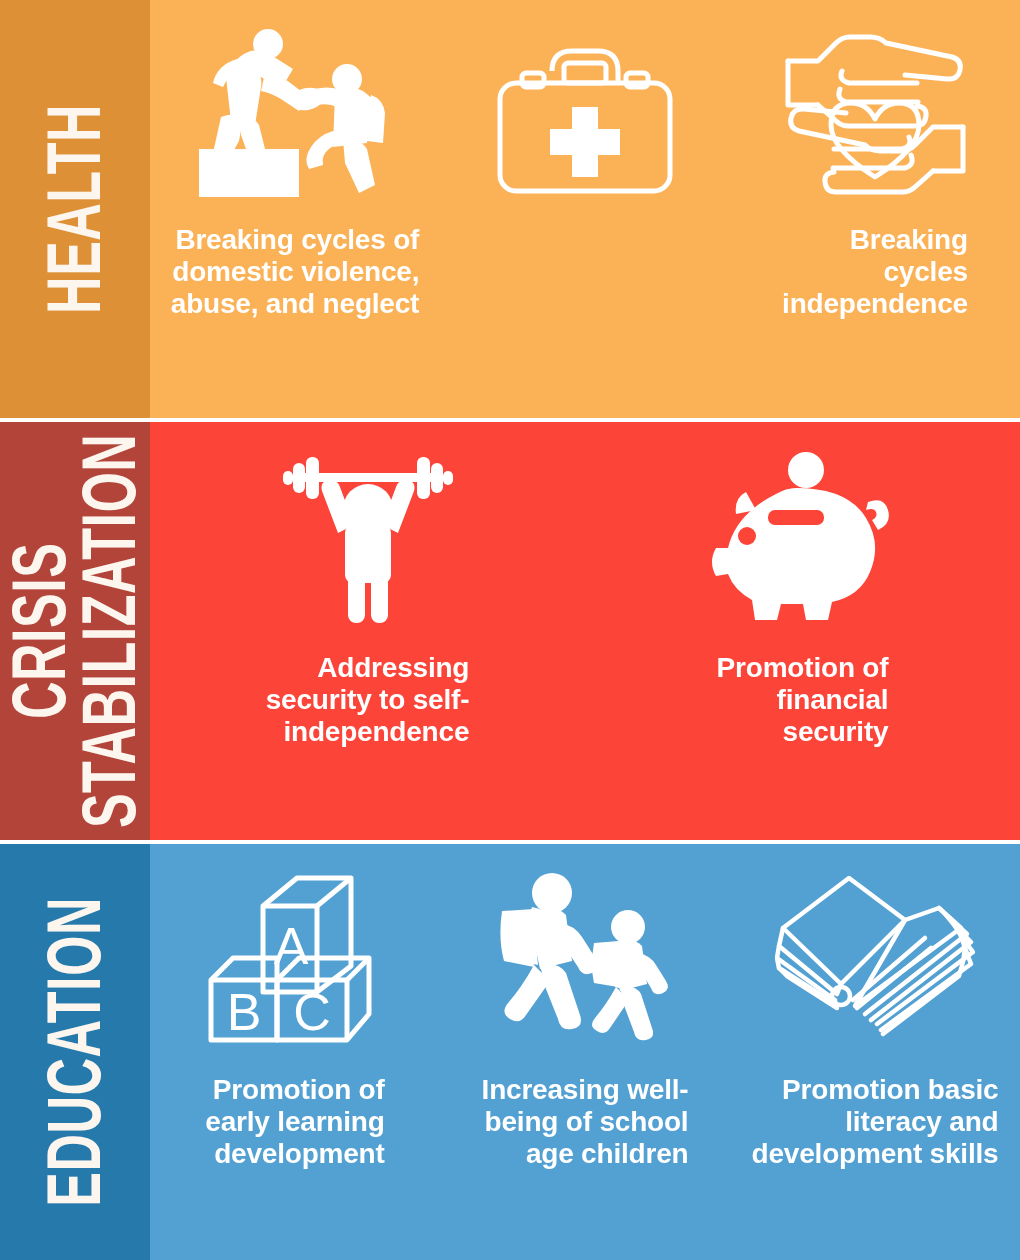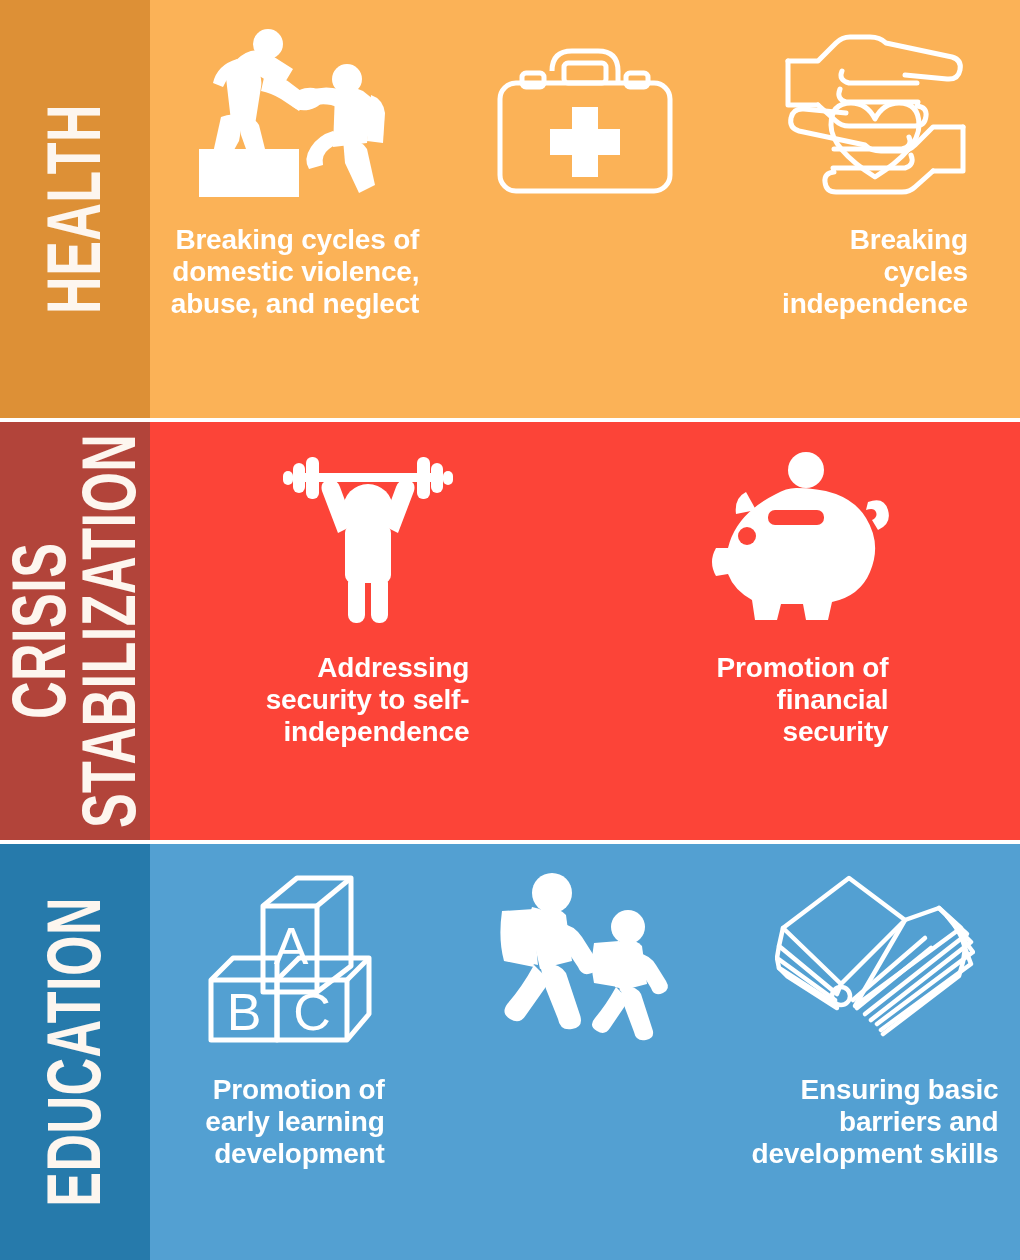--- a/index.html
+++ b/index.html
@@ -341,20 +341,25 @@
               <path d="M126 74 q16 -7 26 3 l5 38 -27 7 -8 -38 z"></path>
 
               <path d="M148 84 q12 2 18 12 l10 16 q5 8 -3 12 q-9 4 -12 -5 l-8 -13 q-5 -5 -11 -7 z"></path>
 
               <path d="M130 118 q15 -3 21 7 l11 34 q4 10 -6 12 q-10 2 -12 -8 l-9 -24 z"></path>
 
               <path d="M126 118 q-10 18 -21 31 q-7 8 2 13 q8 5 13 -3 l19 -28 z"></path>
             </g>
           </svg>
         </div>
+        <div class="caption">
+          <span class="ln">Increasing well-</span>
+          <span class="ln">being of school</span>
+          <span class="ln">age children</span>
+        </div>
       </div>
 
       <div class="cell">
         <div class="icon-wrap">
           <svg width="200" height="175" viewBox="0 0 200 175" aria-hidden="true">
             <g fill="none" stroke="#ffffff" stroke-width="4.5" stroke-linejoin="round" stroke-linecap="round">
 
               <path d="M8 56 L74 6 L130 48 L66 112 Z"></path>
 
               <path d="M8 56 L4 74 L62 122 L66 112"></path>
@@ -372,22 +377,22 @@
               <path d="M180 54 L186 64 L198 80 L102 152"></path>
               <path d="M186 64 L190 76 L196 92 L106 158"></path>
               <path d="M190 76 L188 90 L184 104 L108 162"></path>
 
               <path d="M78 128 L150 66"></path>
               <path d="M82 136 L156 76"></path>
             </g>
           </svg>
         </div>
         <div class="caption">
-          <span class="ln">Ensuring basic</span>
-          <span class="ln">barriers and</span>
+          <span class="ln">Promotion basic</span>
+          <span class="ln">literacy and</span>
           <span class="ln">development skills</span>
         </div>
       </div>
 
     </div>
   </div>
 
 </div>
 
 </body></html>

